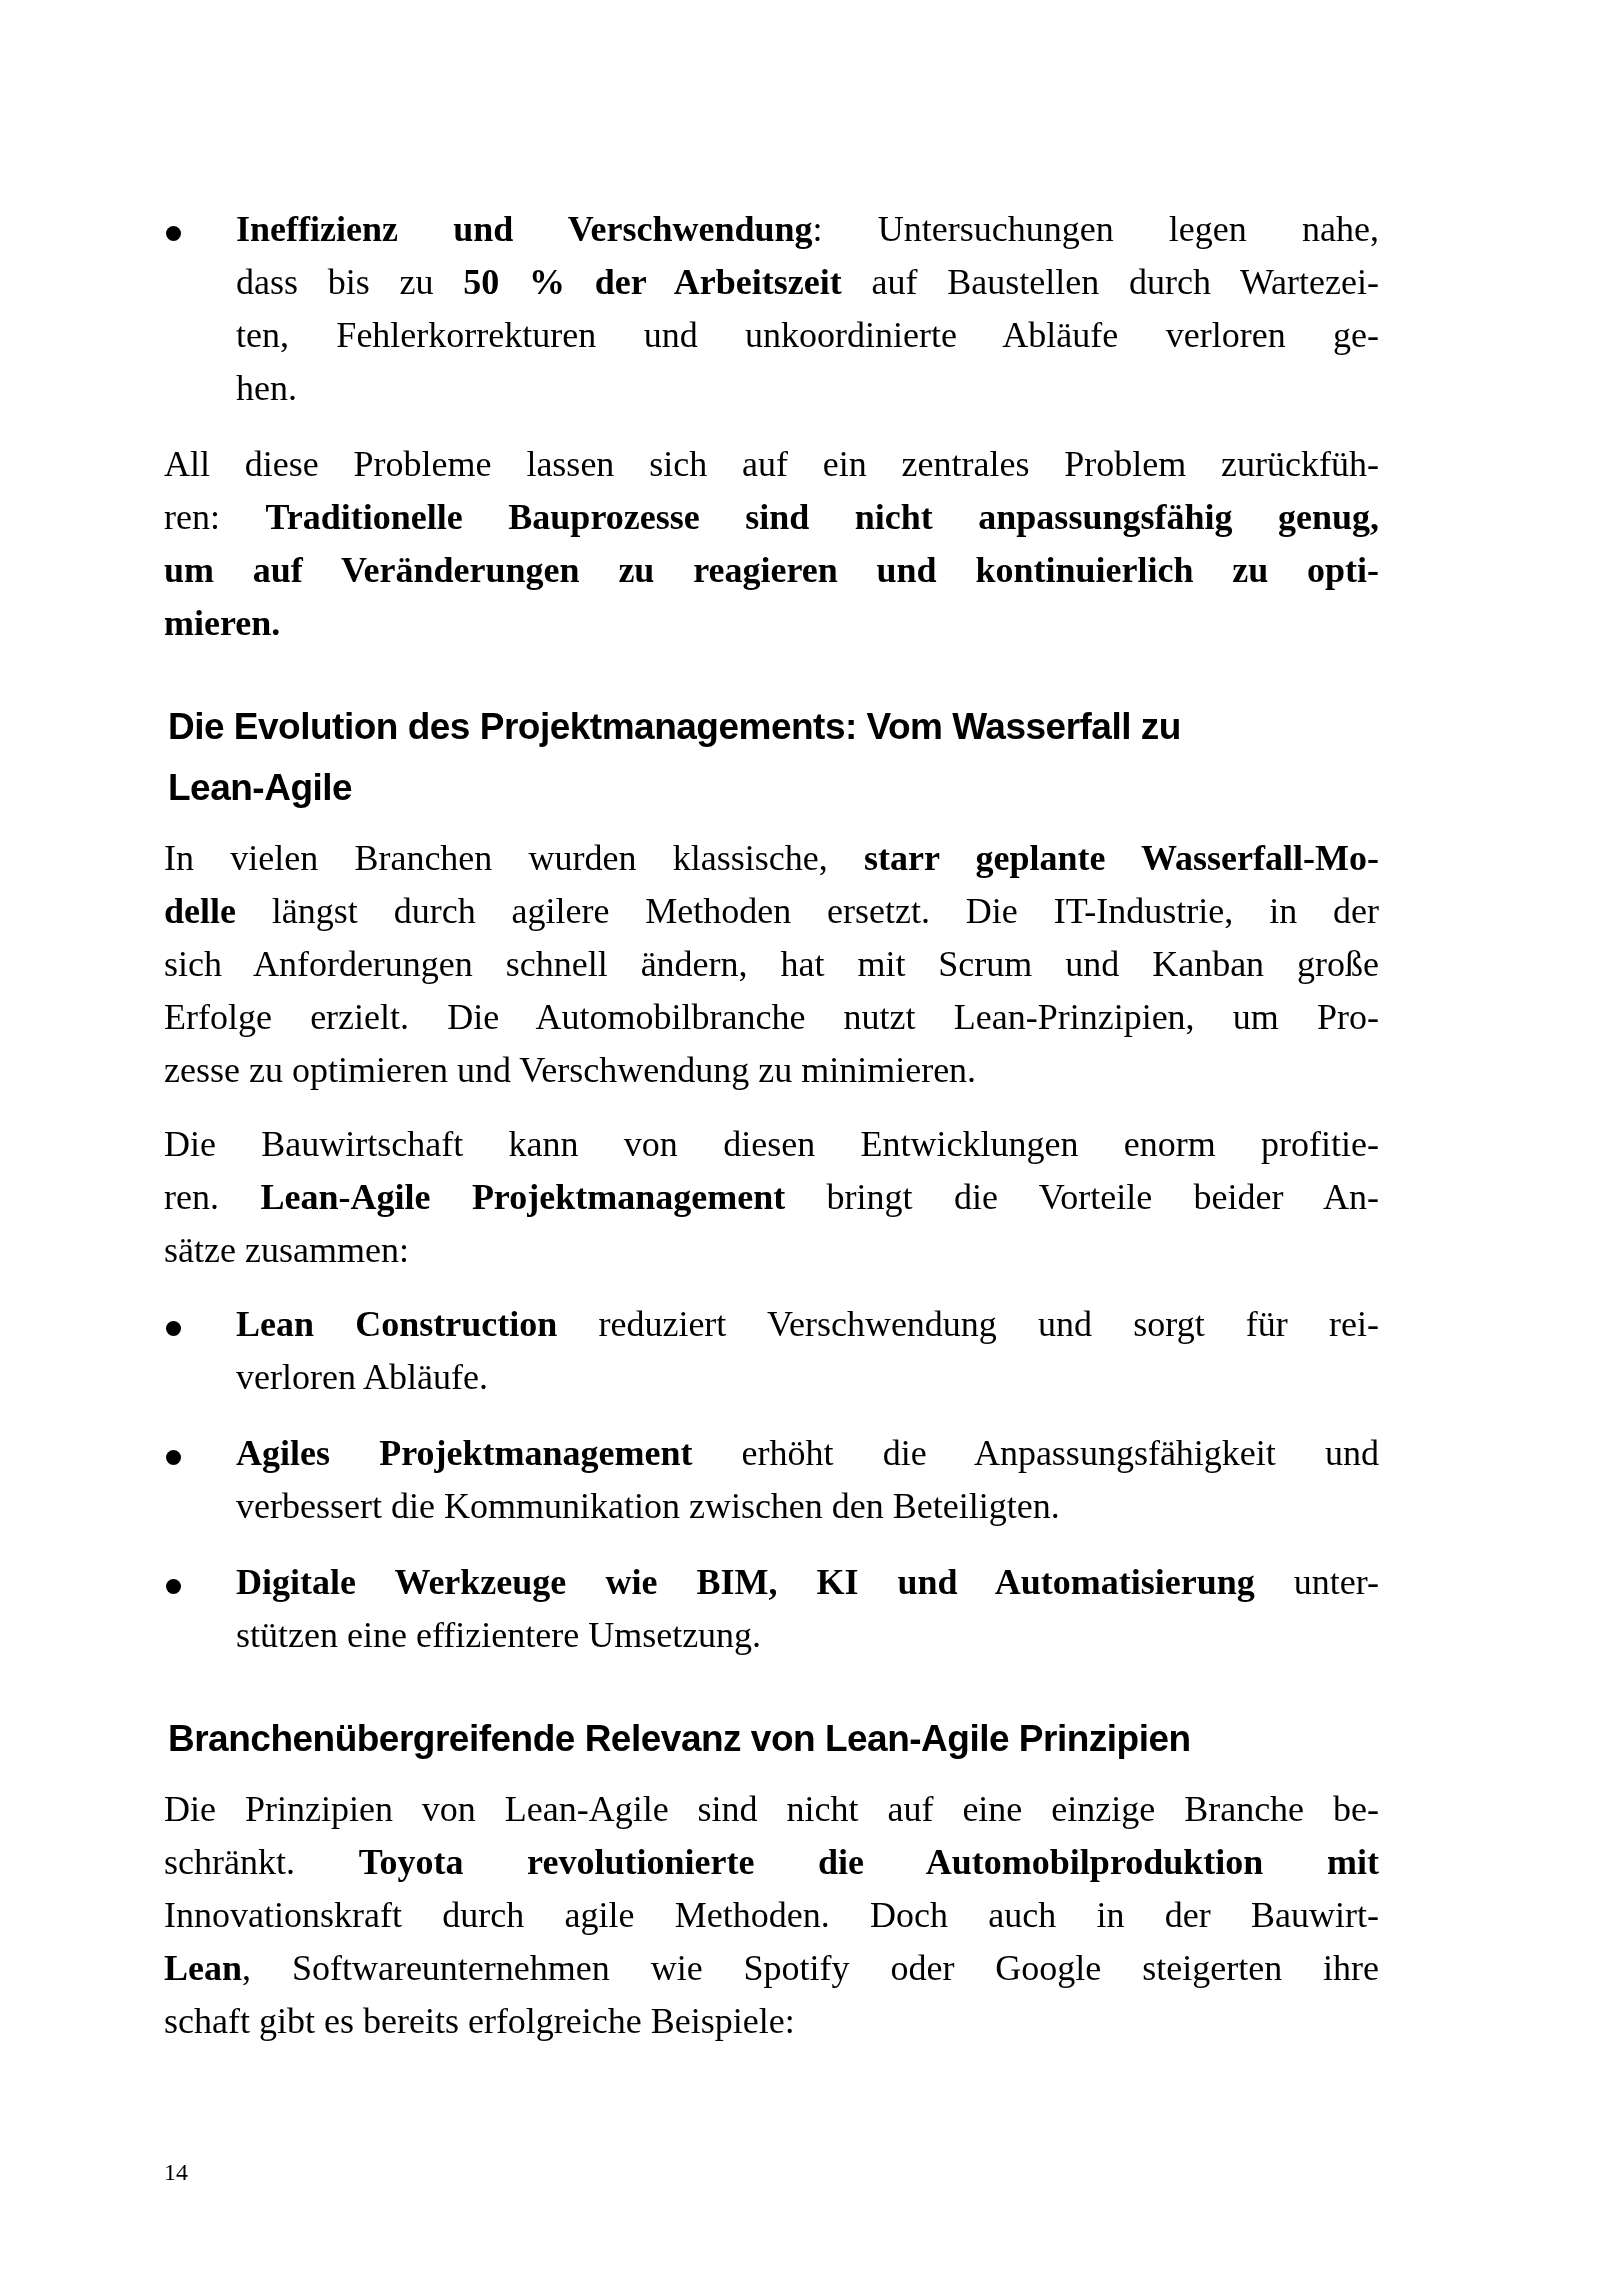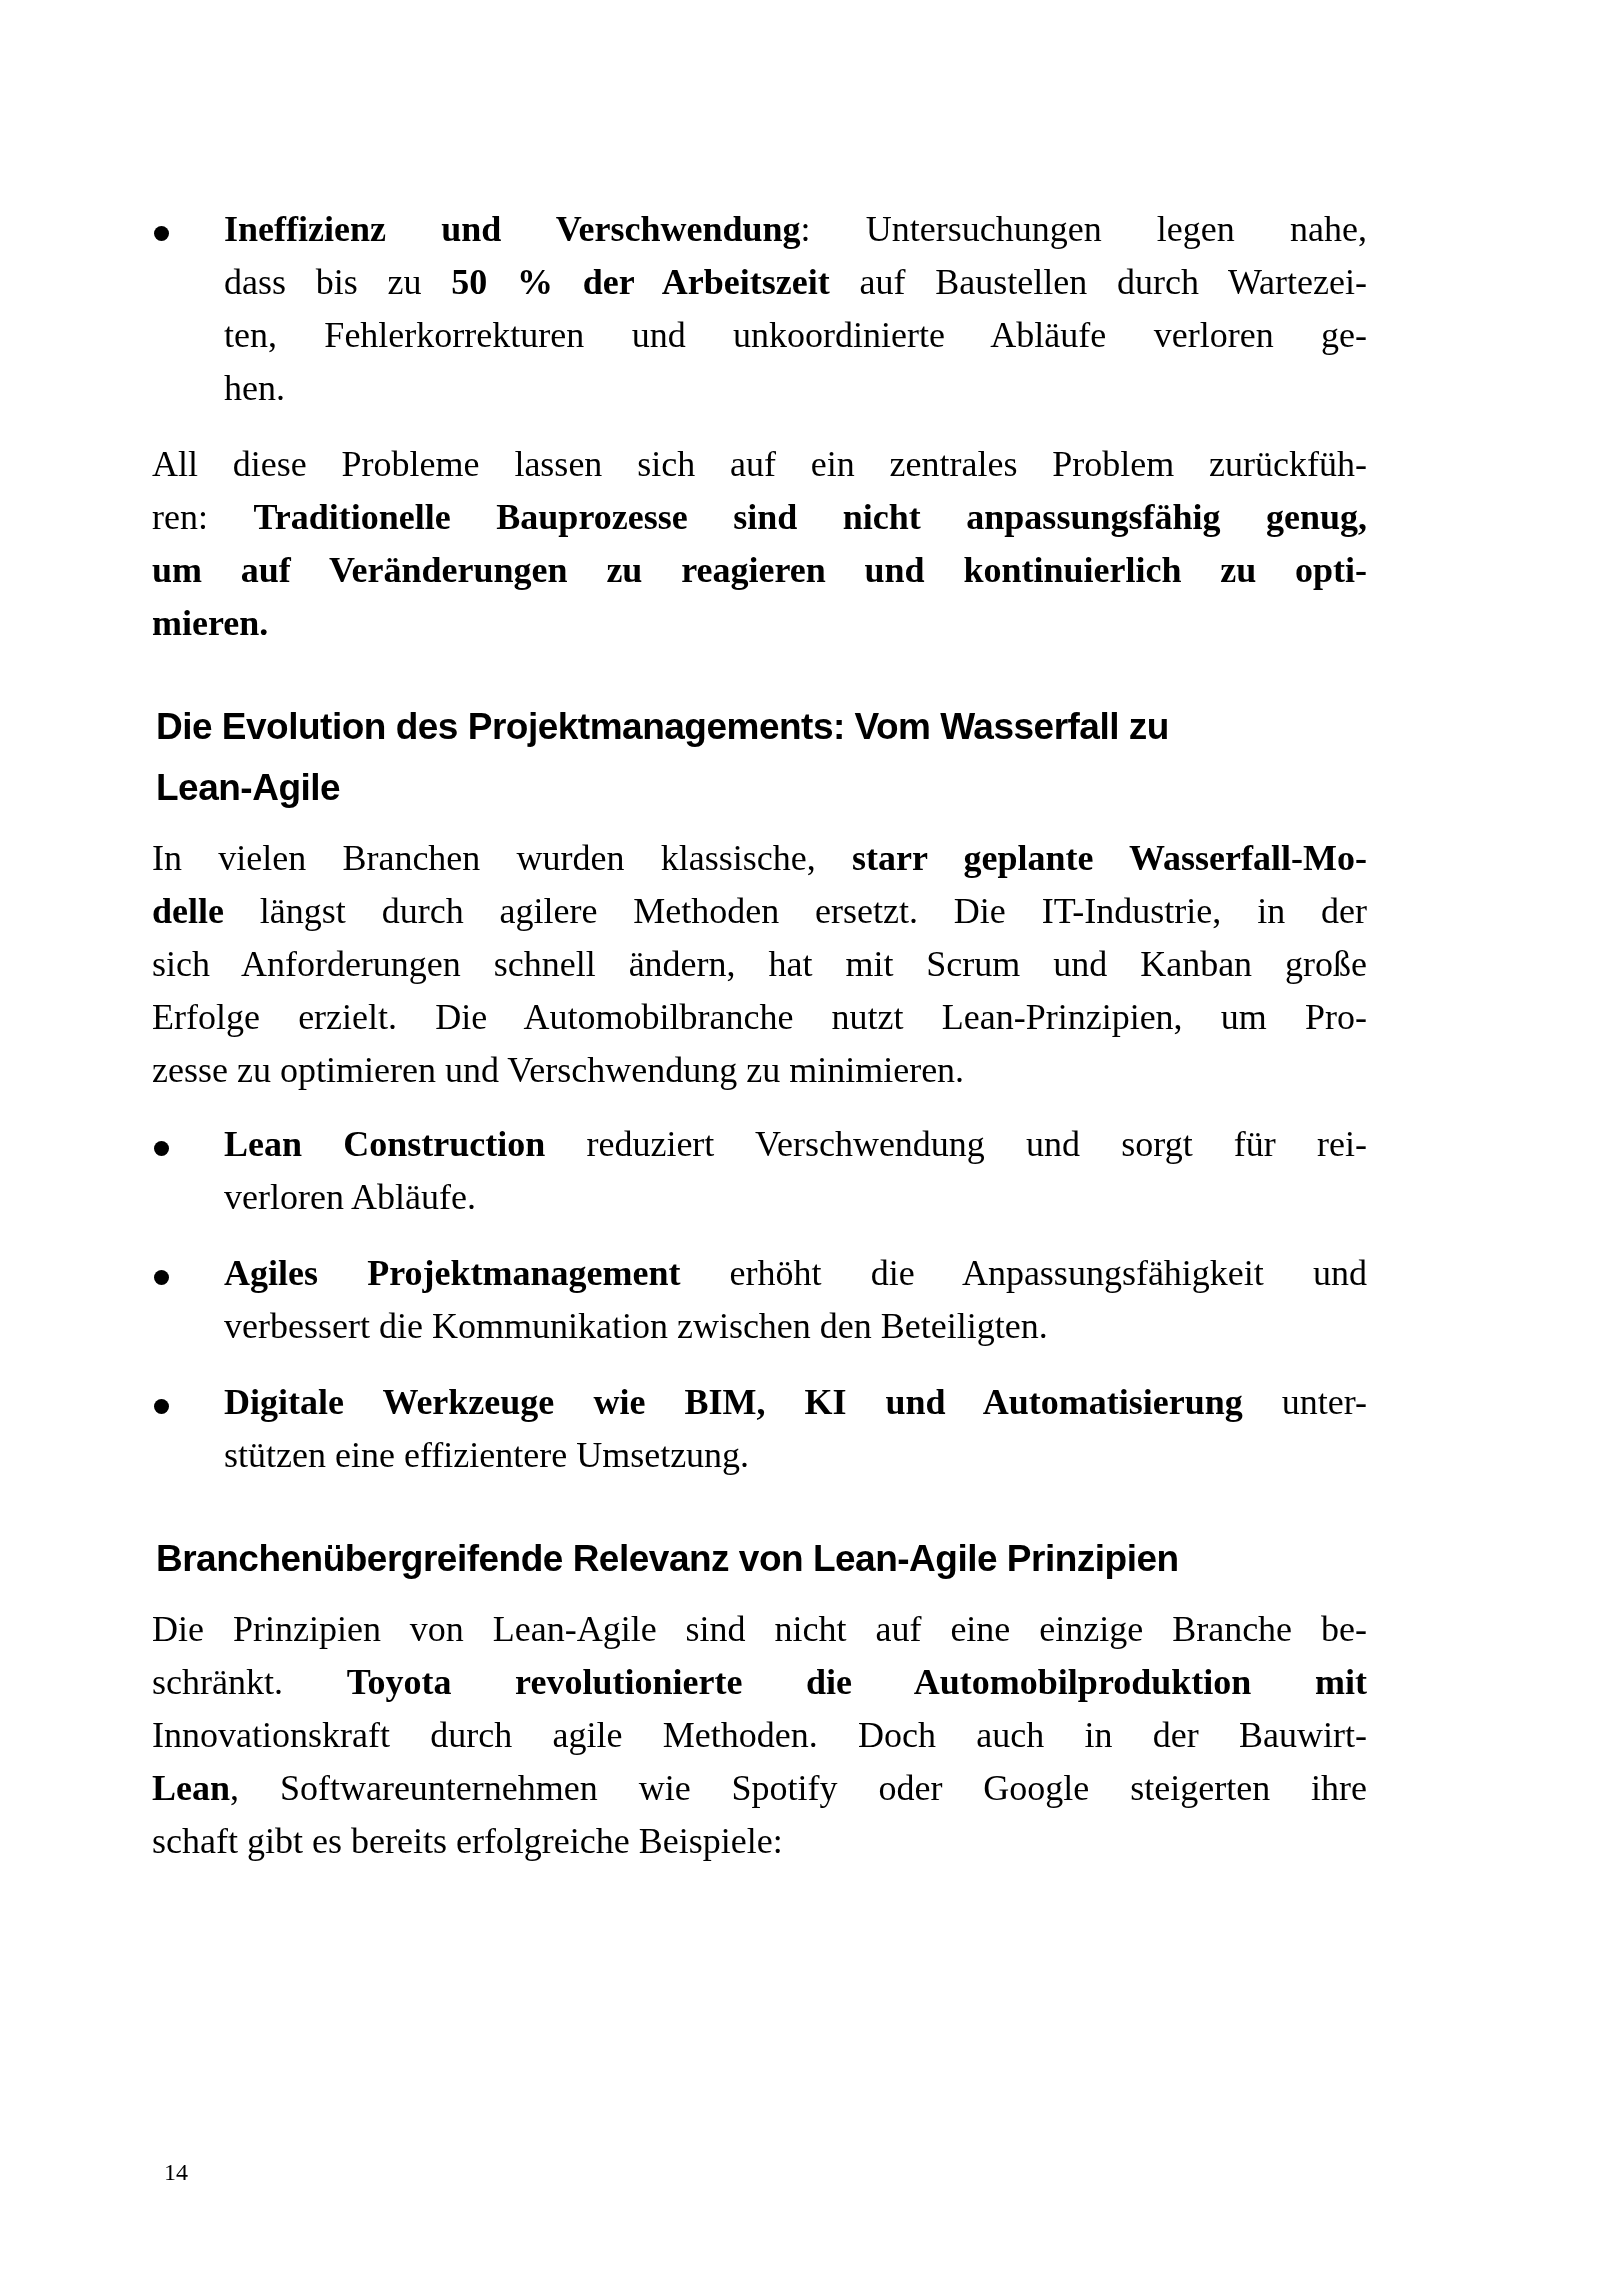--- a/index.html
+++ b/index.html
@@ -6,21 +6,21 @@
   .page {
     position: relative;
     width: 1620px;
     height: 2295px;
     background: #ffffff;
     color: #000000;
     overflow: hidden;
   }
   .content {
     position: absolute;
-    left: 152px;
+    left: 164px;
     top: 203px;
     width: 1215px;
     font-family: "Liberation Serif", "DejaVu Serif", serif;
     font-size: 36px;
     line-height: 53px;
   }
   .para { margin: 12px 0 21px 0; }
   .line { width: 100%; }
   .just { text-align: justify; text-align-last: justify; }
   .last { text-align: right; text-align-last: left; }
@@ -87,20 +87,25 @@
     </div>
 
     <div class="para">
       <div class="line just">In vielen Branchen wurden klassische, <b>starr geplante Wasserfall-Mo-</b></div>
       <div class="line just"><b>delle</b> längst durch agilere Methoden ersetzt. Die IT-Industrie, in der</div>
       <div class="line just">sich Anforderungen schnell ändern, hat mit Scrum und Kanban große</div>
       <div class="line just">Erfolge erzielt. Die Automobilbranche nutzt Lean-Prinzipien, um Pro-</div>
       <div class="line last">zesse zu optimieren und Verschwendung zu minimieren.</div>
     </div>
 
+    <div class="para">
+      <div class="line just">Die Bauwirtschaft kann von diesen Entwicklungen enorm profitie-</div>
+      <div class="line just">ren. <b>Lean-Agile Projektmanagement</b> bringt die Vorteile beider An-</div>
+      <div class="line last">sätze zusammen:</div>
+    </div>
 
     <div class="bullet-item">
       <span class="bullet-dot"></span>
       <div>
         <div class="line just"><b>Lean Construction</b> reduziert Verschwendung und sorgt für rei-</div>
         <div class="line last">verloren Abläufe.</div>
       </div>
     </div>
 
     <div class="bullet-item">

